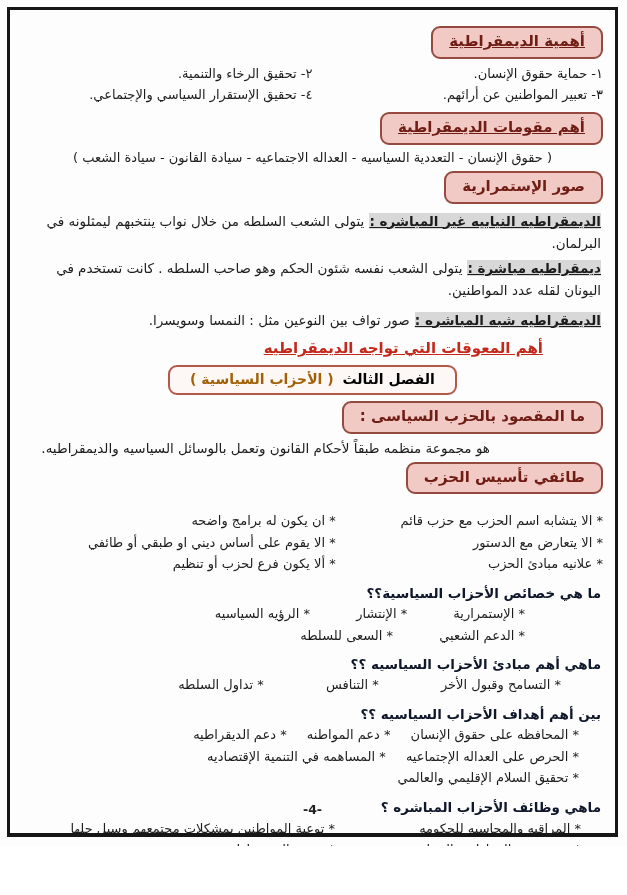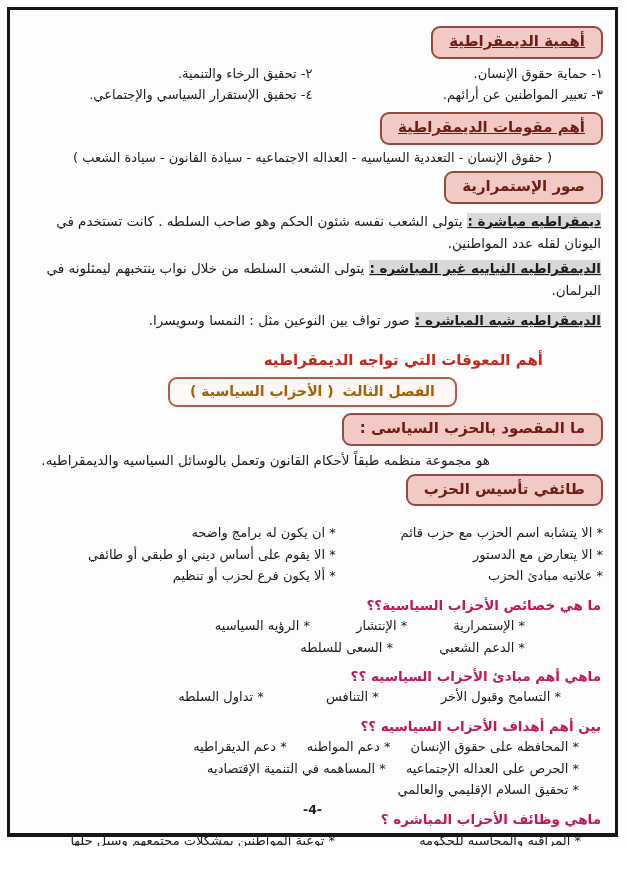--- a/index.html
+++ b/index.html
@@ -23,33 +23,33 @@
   .cols.half .col{width:50%;}
   .cols.cond .col-r{width:46%;}
   .cols.cond .col-l{width:54%;}
   .li{margin:1px 0;}
   .centerline{text-align:center;margin:5px 0 3px 0;font-size:13px;}
   .defs{margin:6px 2px 2px 0;line-height:1.65;font-size:13.5px;}
   .defs p{margin:0 0 3px 0;}
   .defs p.gap{margin-top:7px;}
   .hl{background:#d8d8d8;font-weight:bold;text-decoration:underline;margin-left:5px;}
   .red-heading{
-    color:#c5271b;font-weight:bold;font-size:15px;
-    text-align:right;margin:20px 60px 2px 0;
+    color:#c5271b;font-weight:bold;font-size:15px;text-decoration:underline;
+    text-align:right;margin:8px 60px 2px 0;
   }
   .chapter-row{text-align:center;margin:8px 0 6px 0;}
   .chapter-box{
     display:inline-block;background:#fdf7f6;border:2px solid #b4584a;border-radius:9px;
     padding:4px 20px 6px 20px;font-weight:bold;font-size:14px;
   }
-  .chapter-box .t1{color:#a16207;}
+  .chapter-box .t1{color:#000000;}
   .chapter-box .t2{color:#a16207;margin-right:4px;}
   .party-def{margin:6px 113px 4px 0;font-size:13.5px;}
   .subheading{
-    color:#be185d;font-weight:bold;font-size:13.5px;margin:10px 2px 3px 0;text-align:right;
+    color:#0f172a;font-weight:bold;font-size:13.5px;margin:10px 2px 3px 0;text-align:right;
   }
   .brow{text-align:right;line-height:1.6;margin:1px 0;}
   .brow span{display:inline-block;}
   .brow.char{padding-right:78px;}
   .brow.char span{margin-left:42px;}
   .brow.princ{padding-right:42px;}
   .brow.princ span{margin-left:58px;}
   .brow.goal{padding-right:24px;}
   .brow.goal span{margin-left:16px;}
   .cols.func{padding-right:22px;margin-top:2px;}
@@ -84,22 +84,22 @@
 
       <div class="pill-row">
         <span class="pill u">أهم مقومات الديمقراطية</span>
       </div>
       <div class="centerline">( حقوق الإنسان - التعددية السياسيه - العداله الاجتماعيه - سيادة القانون - سيادة الشعب )</div>
 
       <div class="pill-row">
         <span class="pill">صور الإستمرارية</span>
       </div>
       <div class="defs">
+        <p><span class="hl">الديمقراطيه النيابيه غير المباشره :</span><span>يتولى الشعب السلطه من خلال نواب ينتخبهم ليمثلونه في البرلمان.</span></p>
         <p><span class="hl">ديمقراطيه مباشرة :</span><span>يتولى الشعب نفسه شئون الحكم وهو صاحب السلطه . كانت تستخدم في اليونان لقله عدد المواطنين.</span></p>
-        <p><span class="hl">الديمقراطيه النيابيه غير المباشره :</span><span>يتولى الشعب السلطه من خلال نواب ينتخبهم ليمثلونه في البرلمان.</span></p>
         <p class="gap"><span class="hl">الديمقراطيه شبه المباشره :</span><span>صور تواف بين النوعين مثل : النمسا وسويسرا.</span></p>
       </div>
 
       <div class="red-heading">أهم المعوقات التي تواجه الديمقراطيه</div>
 
       <div class="chapter-row">
         <span class="chapter-box">
           <span class="t1">الفصل الثالث</span>
           <span class="t2">( الأحزاب السياسية )</span>
         </span>

